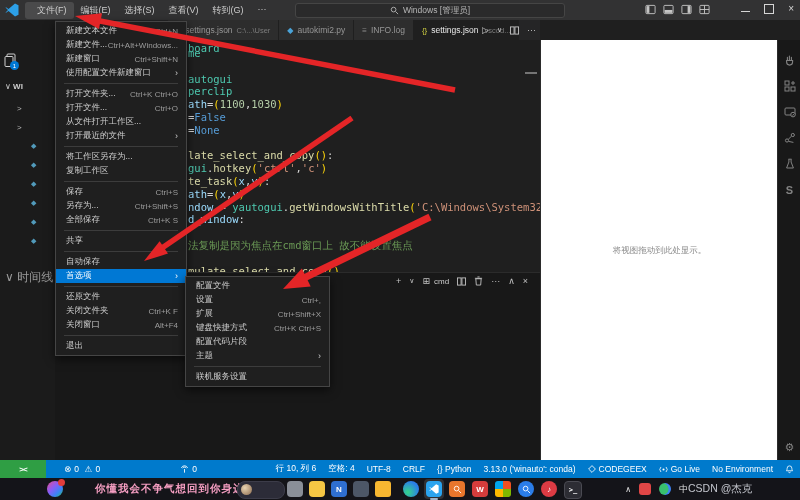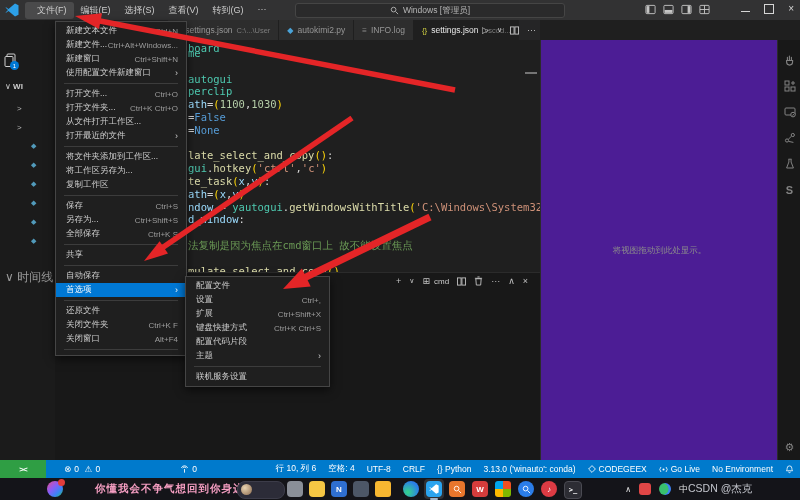--- a/index.html
+++ b/index.html
@@ -36,21 +36,21 @@
   .tree-d{left:31px;font-size:7px;color:#519aba;}
   .tree-b{left:5px;top:249px;font-size:12px;color:#9a9a9a;white-space:nowrap;width:48px;overflow:hidden;}
   
   .editor{left:55px;top:40px;width:485px;height:232px;background:#1f1f1f;overflow:hidden;z-index:1;}
   .code-line{position:absolute;left:133px;font-family:"DejaVu Sans Mono","Liberation Mono",monospace;
              font-size:10.5px;white-space:pre;line-height:12px;}
   .tk-tl{color:#4EC9B0}.tk-bl{color:#569CD6}.tk-lb{color:#9CDCFE}.tk-yl{color:#DCDCAA}
   .tk-or{color:#CE9178}.tk-nm{color:#B5CEA8}.tk-gr{color:#6A9955}.tk-wh{color:#d4d4d4}.tk-gd{color:#ffd70a}
   .minimark{left:470px;top:32px;width:12px;height:2px;background:#8a8a8a;opacity:.8;}
   
-  .rpanel{left:540px;top:40px;width:237px;height:420px;background:#4c1d95;border-left:1px solid #2b2b2b;z-index:1;}
+  .rpanel{left:540px;top:40px;width:237px;height:420px;background:#ffffff;border-left:1px solid #2b2b2b;z-index:1;}
   .rpanel .ph{position:absolute;left:0;right:0;top:205px;text-align:center;color:#8b8b8b;font-size:8.5px;}
   .rbar{left:777px;top:40px;width:23px;height:420px;background:#181818;border-left:1px solid #2b2b2b;z-index:1;}
   .rbar-ic{position:absolute;left:4px;width:15px;height:15px;color:#828282;display:flex;align-items:center;justify-content:center;font-size:11px;}
   
   .panel{left:55px;top:272px;width:485px;height:188px;background:#181818;border-top:1px solid #2b2b2b;z-index:1;}
   .ptools{position:absolute;top:3px;right:12px;display:flex;align-items:center;gap:8px;color:#c2c2c2;font-size:9px;}
   .ptools .lbl{font-size:8px;color:#cccccc;margin-left:-4px;}
   
   .statusbar{left:0;top:460px;width:800px;height:18px;background:#007acc;color:#ffffff;font-size:8.5px;
              display:flex;align-items:center;z-index:5;}
@@ -411,38 +411,35 @@
       <div class="m-item">
         <span>新建窗口</span>
         <span class="sc">Ctrl+Shift+N</span>
       </div>
       <div class="m-item">
         <span>使用配置文件新建窗口</span>
         <span class="arr">›</span>
       </div>
       <div class="m-sep"></div>
       <div class="m-item">
+        <span>打开文件夹...</span>
+        <span class="sc">Ctrl+K Ctrl+O</span>
+      </div>
+      <div class="m-item">
         <span>打开文件...</span>
         <span class="sc">Ctrl+O</span>
       </div>
       <div class="m-item">
-        <span>打开文件夹...</span>
-        <span class="sc">Ctrl+K Ctrl+O</span>
-      </div>
-      <div class="m-item">
         <span>从文件打开工作区...</span>
       </div>
       <div class="m-item">
         <span>打开最近的文件</span>
         <span class="arr">›</span>
       </div>
       <div class="m-sep"></div>
-      <div class="m-item">
-        <span>将文件夹添加到工作区...</span>
-      </div>
       <div class="m-item">
         <span>将工作区另存为...</span>
       </div>
       <div class="m-item">
         <span>复制工作区</span>
       </div>
       <div class="m-sep"></div>
       <div class="m-item">
         <span>保存</span>
         <span class="sc">Ctrl+S</span>
@@ -473,20 +470,23 @@
       </div>
       <div class="m-item">
         <span>关闭文件夹</span>
         <span class="sc">Ctrl+K F</span>
       </div>
       <div class="m-item">
         <span>关闭窗口</span>
         <span class="sc">Alt+F4</span>
       </div>
       <div class="m-sep"></div>
+      <div class="m-item">
+        <span>退出</span>
+      </div>
     </div>
 
   <div class="abs submenu" id="submenu">
       <div class="m-item">
         <span>配置文件</span>
       </div>
       <div class="m-item">
         <span>设置</span>
         <span class="sc">Ctrl+,</span>
       </div>

